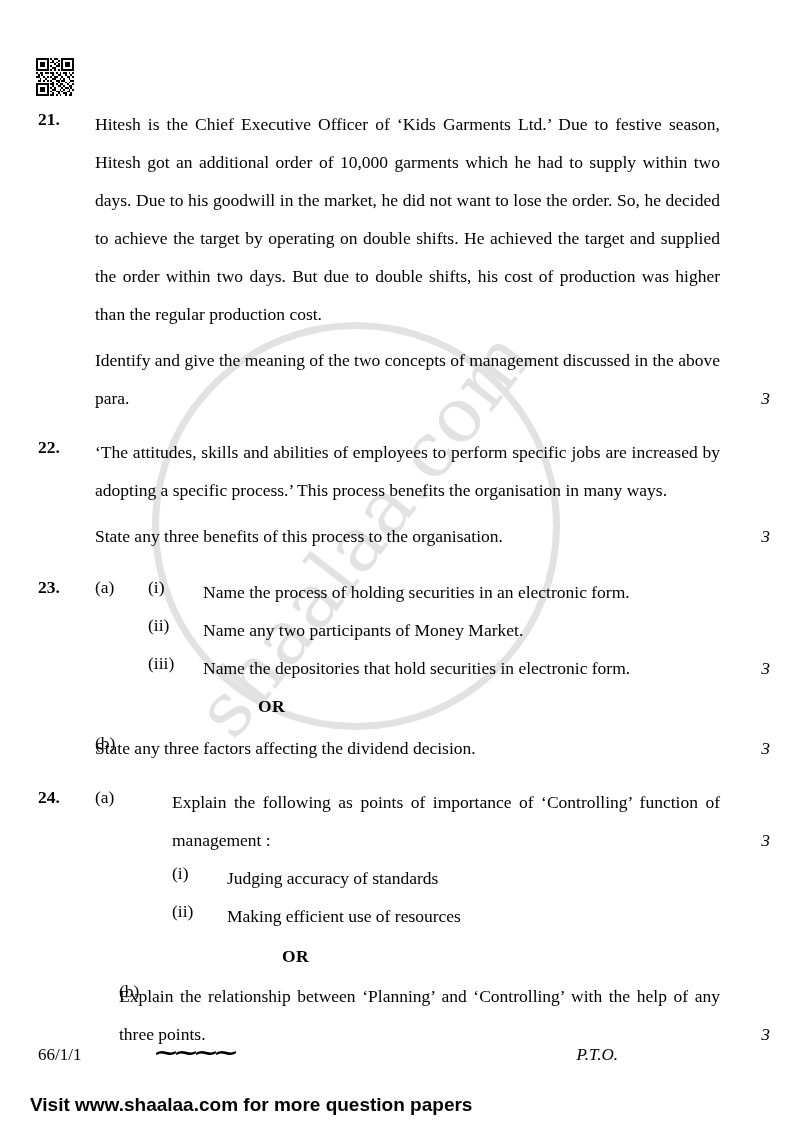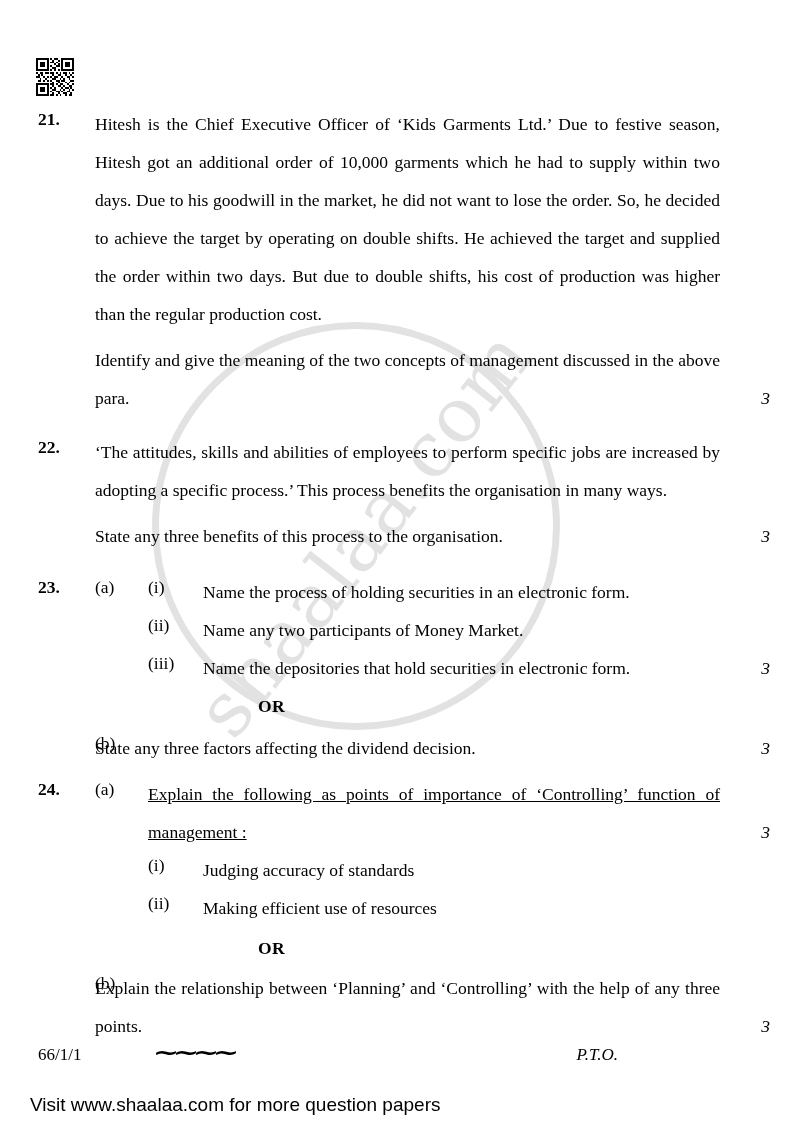--- a/index.html
+++ b/index.html
@@ -184,20 +184,21 @@
 
   
   .banner {
     position: absolute;
     left: 0;
     top: 1080px;
     width: 656px;
     height: 51px;
     background: #ffffff;
     z-index: 5;
+    font-weight: bold;
   }
   .banner-text {
     position: absolute;
     left: 30px;
     top: 11px;
     font-family: "Liberation Sans", "DejaVu Sans", sans-serif;
     font-size: 19px;
     line-height: 28px;
     color: #000000;
   }
@@ -370,25 +371,25 @@
 
       <div class="or-line">OR</div>
 
       <div style="position:relative; margin-top:4px;">
         <div class="qlabel-a">(b)</div>
         <div class="para indent-body" style="text-align:left;">State any three factors affecting the dividend decision.</div>
         <div class="marks" style="top:0;">3</div>
       </div>
     </div>
 
-    <div class="qblock" style="margin-top:8px;">
+    <div class="qblock" style="margin-top:16px;padding-left:24px;">
       <div class="qnum">24.</div>
       <div class="qlabel-a">(a)</div>
 
-      <div style="position:relative;text-decoration:underline;">
+      <div style="position:relative;">
         <div class="para indent-sub">Explain the following as points of importance of ‘Controlling’ function of management :</div>
         <div class="marks" style="bottom:0;">3</div>
       </div>
 
       <div style="position:relative;">
         <div class="qlabel-roman">(i)</div>
         <div class="para indent-roman" style="text-align:left;">Judging accuracy of standards</div>
       </div>
 
       <div style="position:relative;">

